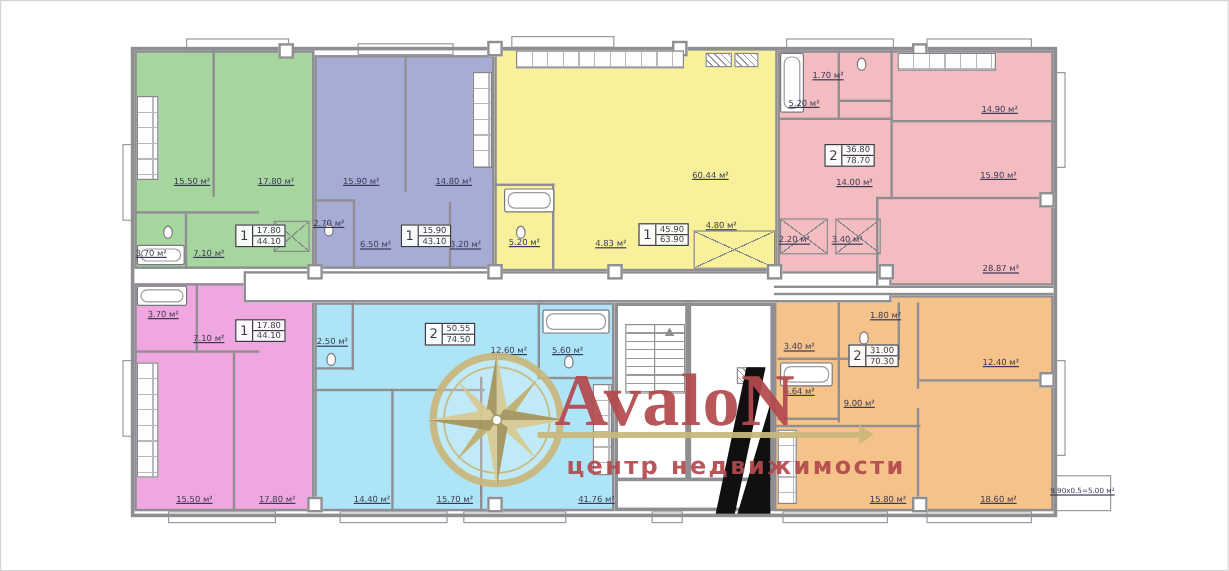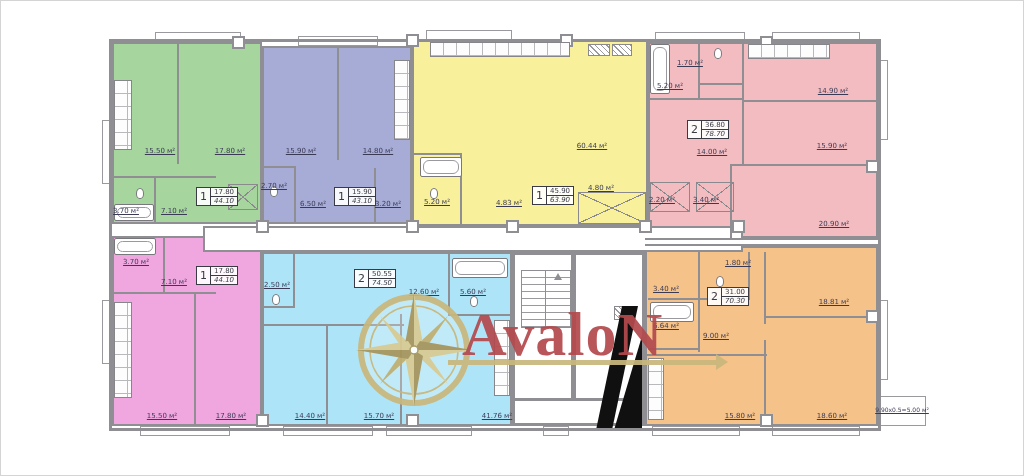--- a/index.html
+++ b/index.html
@@ -32,21 +32,21 @@
   .uparrow{position:absolute;width:0;height:0;border-left:4px solid transparent;border-right:4px solid transparent;border-bottom:7px solid #8f8f93;}
   
   .lbl{position:absolute;font-size:7px;line-height:8px;color:#3a3a55;white-space:nowrap;
        text-decoration:underline;transform:translateX(-50%);letter-spacing:0;}
   .lbl.tiny{font-size:6px;}
   .infobox{position:absolute;display:flex;border:1px solid #3a3a44;background:rgba(255,255,255,0.92);
            color:#3a3a44;font-size:7px;line-height:8px;}
   .infobox .rn{display:flex;align-items:center;padding:0 3px;font-size:11px;border-right:1px solid #3a3a44;}
   .infobox .vals{display:flex;flex-direction:column;}
   .infobox .vals .lv{padding:0 3px;border-bottom:1px solid #3a3a44;}
-  .infobox .vals .tt{padding:0 3px;font-style:italic;}
+  .infobox .vals .tt{padding:0 3px;}
   
   .logo{position:absolute;left:352px;top:290px;width:410px;height:126px;opacity:0.93;}
   .logo .brand{position:absolute;left:110px;top:14px;font-family:"Liberation Serif",serif;
                font-weight:bold;font-size:62px;line-height:60px;color:#b34a4e;letter-spacing:1px;}
   .logo .goldbar{position:absolute;left:96px;top:70px;width:268px;height:5px;background:#c9b77c;}
   .logo .goldtip{position:absolute;left:364px;top:64px;width:0;height:0;border-left:12px solid #c9b77c;
                  border-top:8px solid transparent;border-bottom:8px solid transparent;}
   .logo .tagline{position:absolute;left:120px;top:86px;font-weight:bold;font-size:20px;
                  color:#b34a4e;letter-spacing:2px;font-family:"DejaVu Sans",sans-serif;}
   .blackn{position:absolute;left:590px;top:304px;}
@@ -195,41 +195,41 @@
   <div class="lbl" style="left:592px;top:142px">60.44 м²</div>
   <div class="lbl" style="left:437px;top:198px">5.20 м²</div>
   <div class="lbl" style="left:509px;top:199px">4.83 м²</div>
   <div class="lbl" style="left:601px;top:184px">4.80 м²</div>
 
   <div class="lbl" style="left:670px;top:82px">5.20 м²</div>
   <div class="lbl" style="left:690px;top:59px">1.70 м²</div>
   <div class="lbl" style="left:833px;top:87px">14.90 м²</div>
   <div class="lbl" style="left:832px;top:142px">15.90 м²</div>
   <div class="lbl" style="left:712px;top:148px">14.00 м²</div>
-  <div class="lbl" style="left:834px;top:220px">20.90 м²</div>
+  <div class="lbl" style="left:834px;top:220px">28.87 м²</div>
   <div class="lbl" style="left:662px;top:196px">2.20 м²</div>
   <div class="lbl" style="left:706px;top:196px">3.40 м²</div>
 
   <div class="lbl" style="left:136px;top:258px">3.70 м²</div>
   <div class="lbl" style="left:174px;top:278px">7.10 м²</div>
   <div class="lbl" style="left:162px;top:412px">15.50 м²</div>
   <div class="lbl" style="left:231px;top:412px">17.80 м²</div>
 
   <div class="lbl" style="left:277px;top:281px">2.50 м²</div>
   <div class="lbl" style="left:424px;top:288px">12.60 м²</div>
   <div class="lbl" style="left:473px;top:288px">5.60 м²</div>
   <div class="lbl" style="left:310px;top:412px">14.40 м²</div>
   <div class="lbl" style="left:379px;top:412px">15.70 м²</div>
   <div class="lbl" style="left:497px;top:412px">41.76 м²</div>
 
   <div class="lbl" style="left:666px;top:285px">3.40 м²</div>
   <div class="lbl" style="left:738px;top:259px">1.80 м²</div>
   <div class="lbl" style="left:666px;top:322px">6.64 м²</div>
   <div class="lbl" style="left:716px;top:332px">9.00 м²</div>
-  <div class="lbl" style="left:834px;top:298px">18.81 м²</div>
+  <div class="lbl" style="left:834px;top:298px">12.40 м²</div>
   <div class="lbl" style="left:740px;top:412px">15.80 м²</div>
   <div class="lbl" style="left:832px;top:412px">18.60 м²</div>
   <div class="lbl tiny" style="left:902px;top:406px">9.90x0.5=5.00 м²</div>
 
   <div class="infobox" style="left:196px;top:187px">
     <span class="rn">1</span>
     <span class="vals">
         <span class="lv">17.80</span>
         <span class="tt">44.10</span>
       </span>
@@ -291,15 +291,16 @@
       <polygon points="120,60 68,69 62,60" fill="#d9cb92"></polygon>
       <polygon points="62,116 62,60 71,66" fill="#a8955c"></polygon>
       <polygon points="62,116 53,66 62,60" fill="#d9cb92"></polygon>
       <polygon points="4,60 62,60 56,69" fill="#a8955c"></polygon>
       <polygon points="4,60 56,51 62,60" fill="#d9cb92"></polygon>
       <circle cx="62" cy="60" r="4" fill="#fff" stroke="#a8955c" stroke-width="1.5"></circle>
     </svg>
     <div class="goldbar"></div>
     <div class="goldtip"></div>
     <div class="brand">AvaloN</div>
+    <div class="tagline">центр недвижимости</div>
   </div>
 
 </div>
 
 </body></html>

